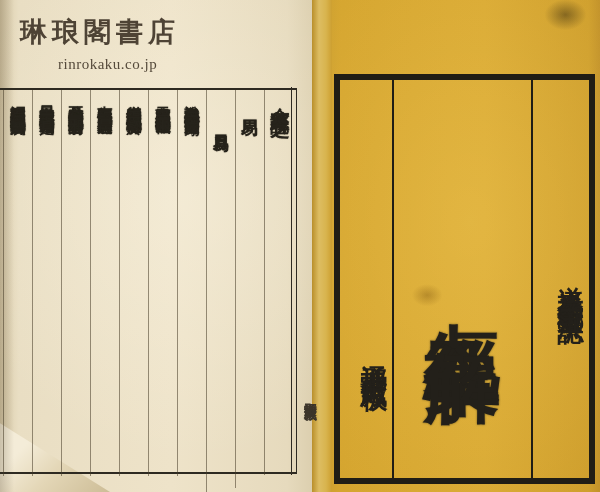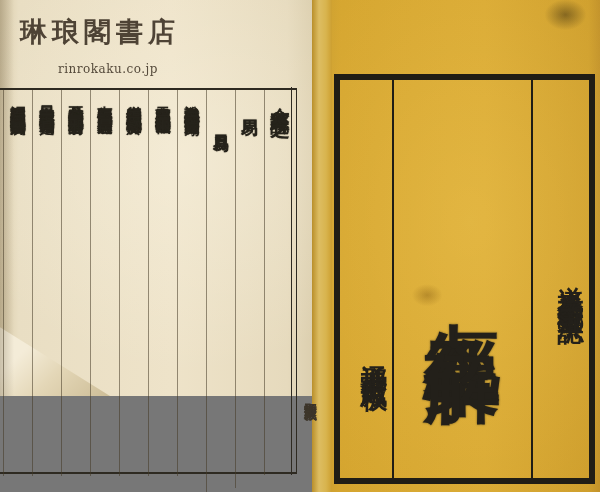--- a/index.html
+++ b/index.html
@@ -3,39 +3,39 @@
 <meta charset="utf-8">
 <style>
   html,body{margin:0;padding:0;background:#777;}
   .photo{
     position:relative;width:600px;height:492px;overflow:hidden;
     font-family:"DejaVu Serif","Liberation Serif",serif;
     display:flex;
   }
   
   .lp{
-    position:relative;width:312px;height:396px;flex:0 0 312px;
+    position:relative;width:312px;height:492px;flex:0 0 312px;
     background:
       radial-gradient(130% 90% at 60% 40%, rgba(255,250,235,.35), rgba(0,0,0,0) 60%),
       linear-gradient(90deg,#d9cba9 0%,#e9deC3 6%,#eee3c9 55%,#e6dabd 92%,#dccfaf 100%),
       #e9dec3;
   }
   .lp::before{ 
     content:"";position:absolute;left:0;bottom:0;width:110px;height:78px;
     background:linear-gradient(135deg,#f4ecd8 30%,#e3d6b6 60%,#cdbd97 100%);
     clip-path:polygon(0 100%,0 12%,100% 100%);
     box-shadow:2px -2px 4px rgba(90,75,50,.25);
   }
   .lp::after{ 
     content:"";position:absolute;left:0;top:0;width:14px;height:100%;
     background:linear-gradient(90deg,rgba(95,80,55,.28),rgba(95,80,55,0));
   }
   .watermark{position:absolute;top:14px;left:20px;color:#4e4335;z-index:3;}
   .wm-name{font-size:27px;letter-spacing:5px;font-weight:bold;}
-  .wm-url{font-size:12px;margin-top:12px;padding-left:38px;letter-spacing:.5px;color:#554a3b;}
+  .wm-url{font-size:15px;margin-top:6px;padding-left:38px;letter-spacing:.5px;color:#554a3b;font-family:Liberation Serif, serif;}
   .lp-block{
     position:absolute;top:88px;left:0;right:15px;height:382px;
     writing-mode:vertical-rl;text-orientation:upright;
     border-top:2.5px solid #2e2a21;border-bottom:2.5px solid #2e2a21;
     border-right:1.5px solid #2e2a21;
     color:#26231b;z-index:2;
   }
   .lp-block::after{ 
     content:"";position:absolute;top:-3px;right:4px;width:1.5px;height:calc(100% + 6px);
     background:#2e2a21;

